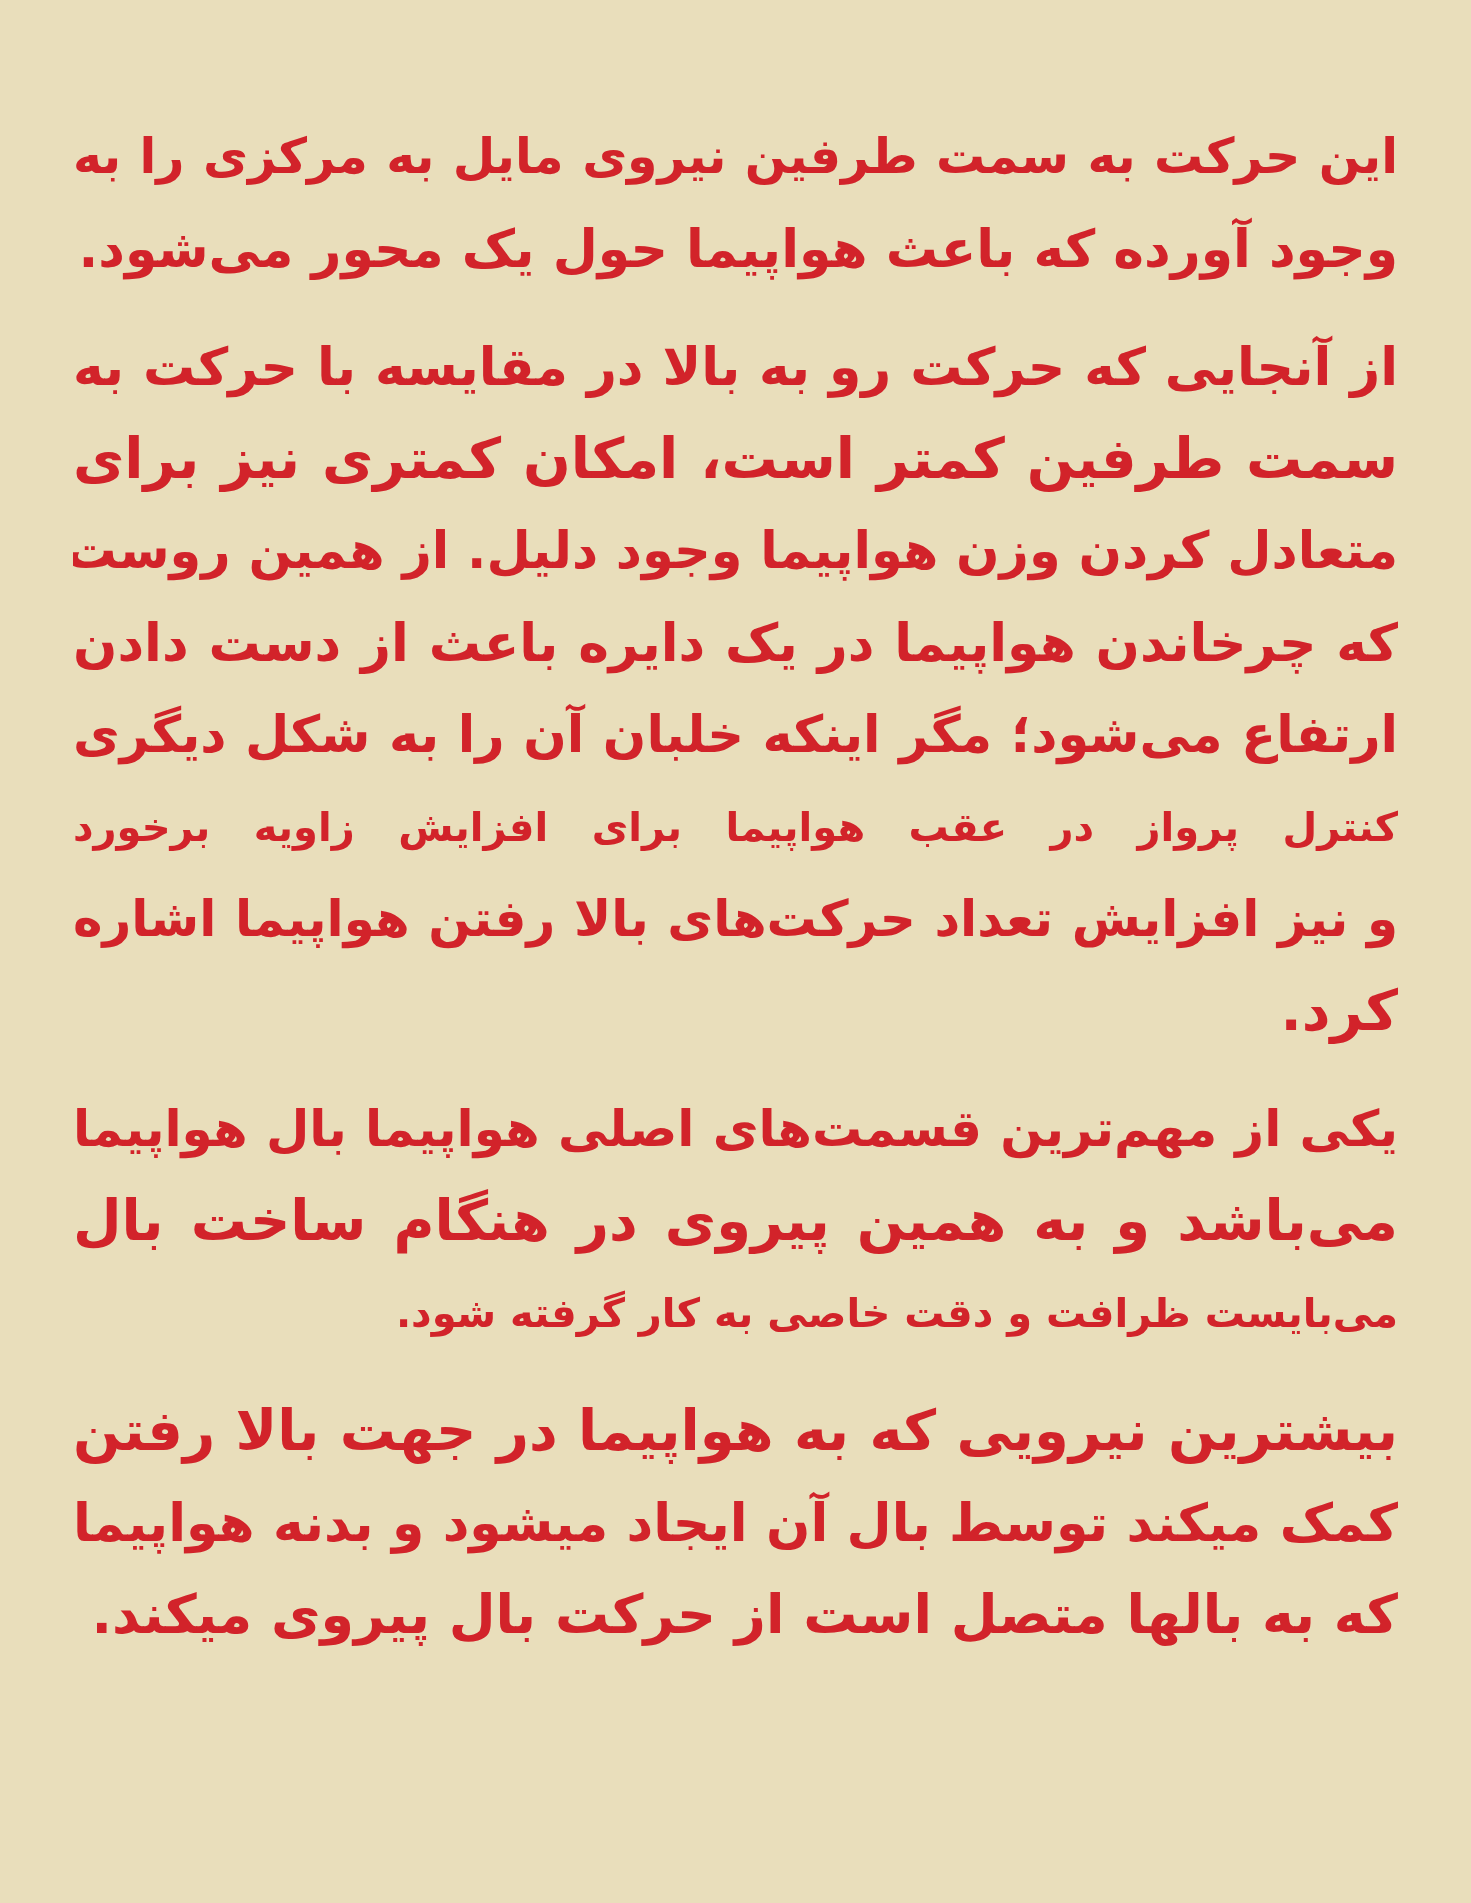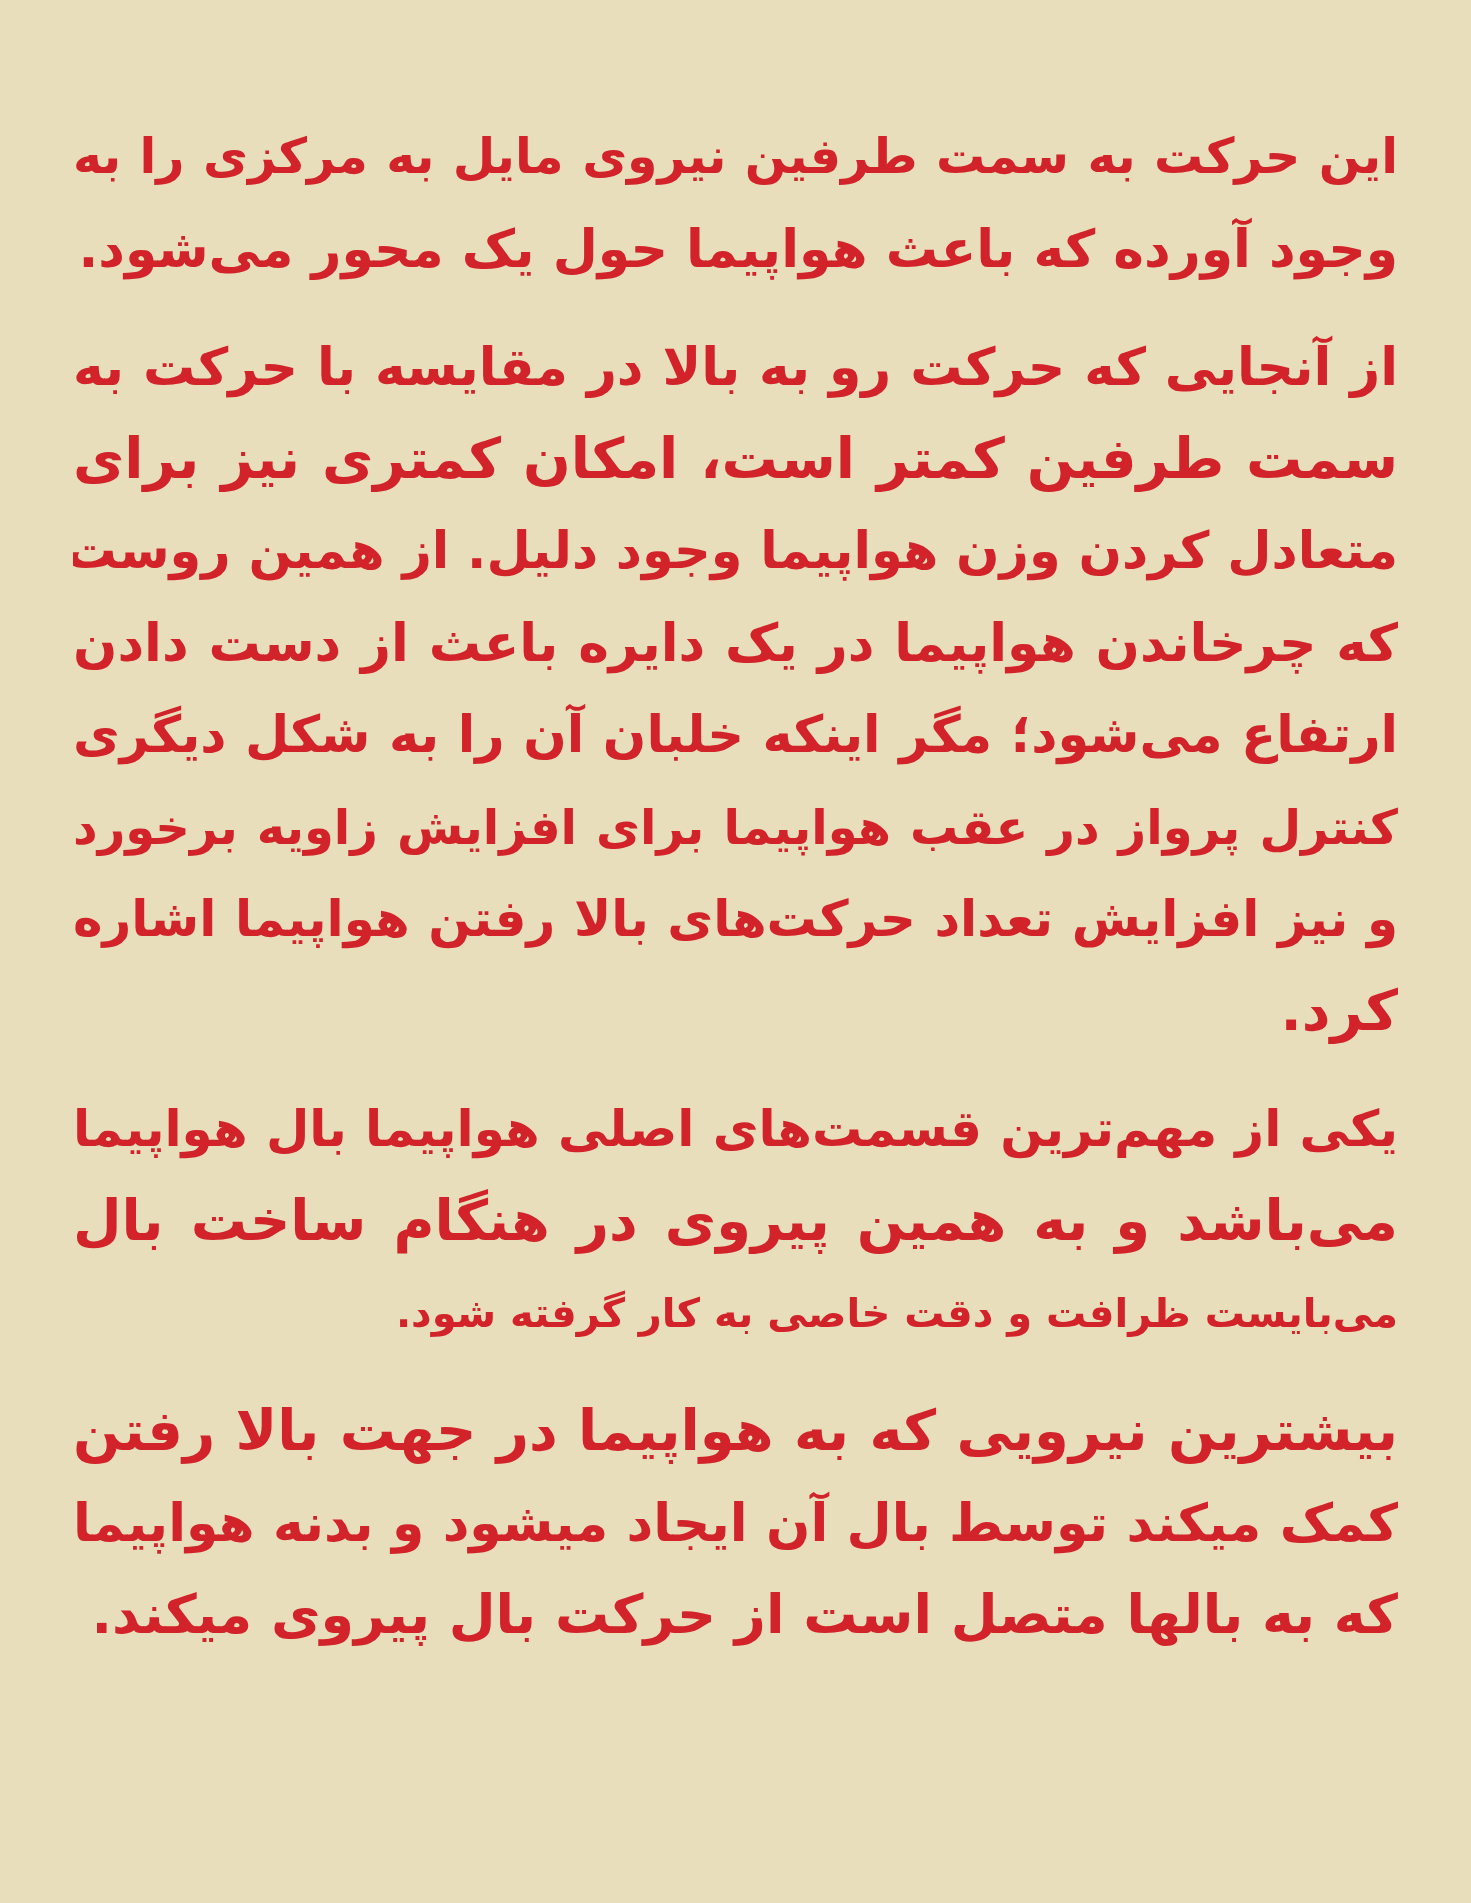--- a/index.html
+++ b/index.html
@@ -50,21 +50,21 @@
     <div class="line" style="font-size: 49px;">این حرکت به سمت طرفین نیروی مایل به مرکزی را به</div>
     <div class="line end" style="font-size: 52px;">وجود آورده که باعث هواپیما حول یک محور می‌شود.</div>
   </div>
 
   <div class="para">
     <div class="line" style="font-size: 52px;">از آنجایی که حرکت رو به بالا در مقایسه با حرکت به</div>
     <div class="line">سمت طرفین کمتر است، امکان کمتری نیز برای</div>
     <div class="line" style="font-size: 51px;">متعادل کردن وزن هواپیما وجود دلیل. از همین روست</div>
     <div class="line" style="font-size: 52px;">که چرخاندن هواپیما در یک دایره باعث از دست دادن</div>
     <div class="line" style="font-size: 51px;">ارتفاع می‌شود؛ مگر اینکه خلبان آن را به شکل دیگری</div>
-    <div class="line" style="font-size: 48px;">کنترل پرواز در عقب هواپیما برای افزایش زاویه برخورد</div>
+    <div class="line" style="font-size: 40px;">کنترل پرواز در عقب هواپیما برای افزایش زاویه برخورد</div>
     <div class="line" style="font-size: 50px;">و نیز افزایش تعداد حرکت‌های بالا رفتن هواپیما اشاره</div>
     <div class="line end">کرد.</div>
   </div>
 
   <div class="para">
     <div class="line" style="font-size: 50px;">یکی از مهم‌ترین قسمت‌های اصلی هواپیما بال هواپیما</div>
     <div class="line">می‌باشد و به همین پیروی در هنگام ساخت بال</div>
     <div class="line end" style="font-size: 40px;">می‌بایست ظرافت و دقت خاصی به کار گرفته شود.</div>
   </div>
 

